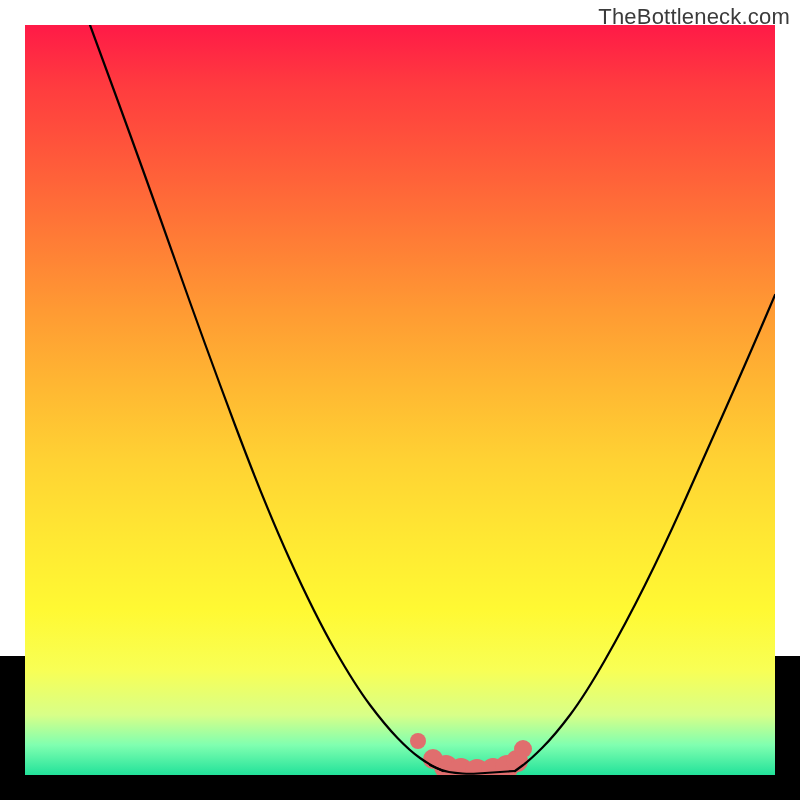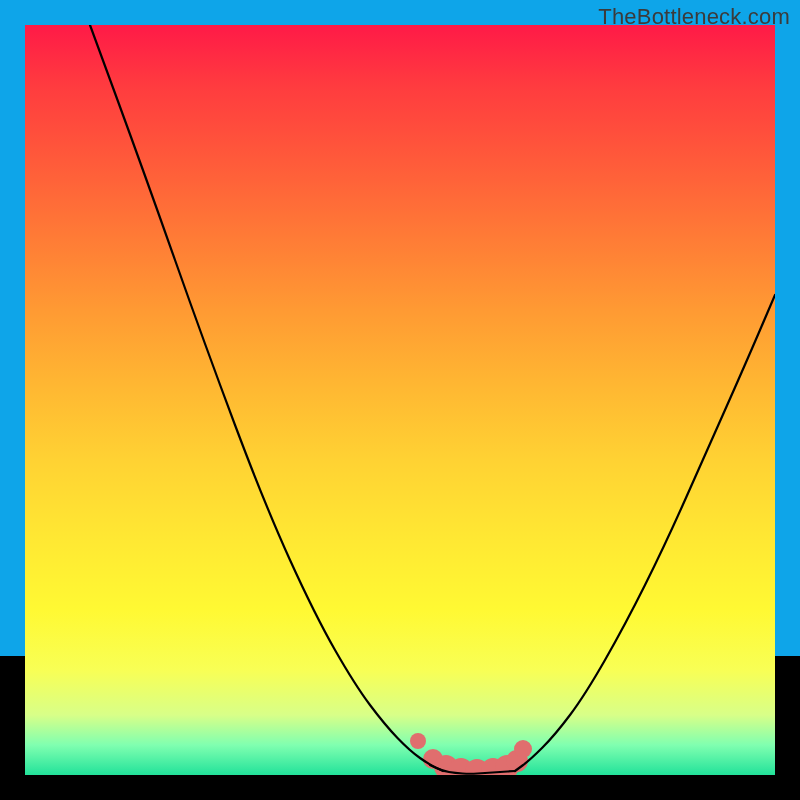--- a/index.html
+++ b/index.html
@@ -2,21 +2,21 @@
 <html><head>
 <meta charset="utf-8">
 <style>
   * { margin: 0; padding: 0; box-sizing: border-box; }
   html, body { width: 800px; height: 800px; overflow: hidden; }
   body { background: #000; position: relative; font-family: Arial, Helvetica, sans-serif; }
   .frame {
     position: absolute;
     top: 0; left: 0;
     width: 800px; height: 656px;
-    background: #0ea5e9;
+    background: #ffffff;
     padding-left: 30px;
   }
   .plot-area {
     position: absolute;
     left: 25px;
     top: 25px;
     width: 750px;
     height: 750px;
     overflow: hidden;
   }

